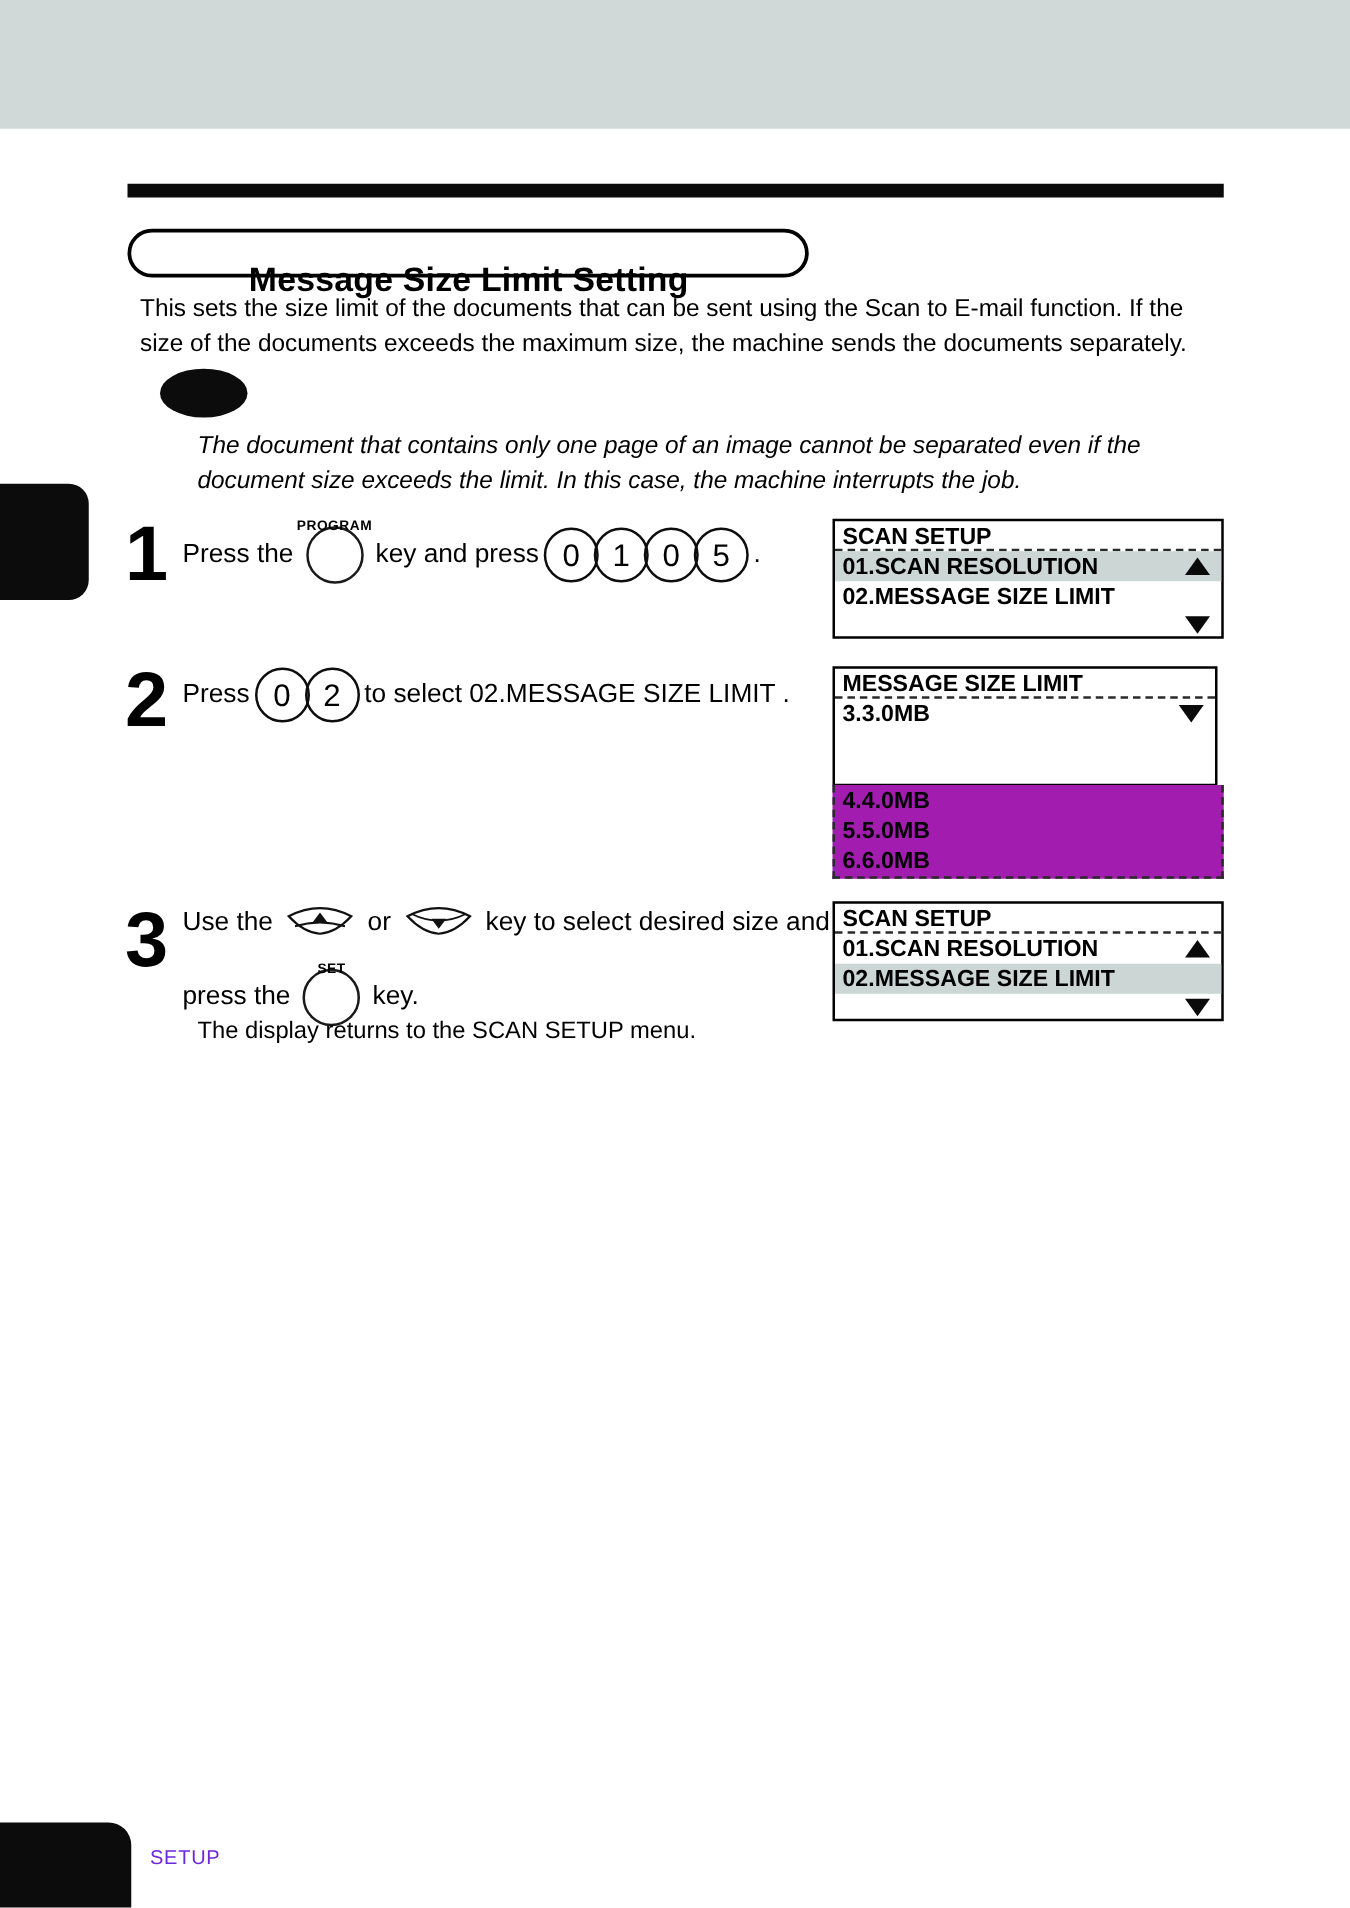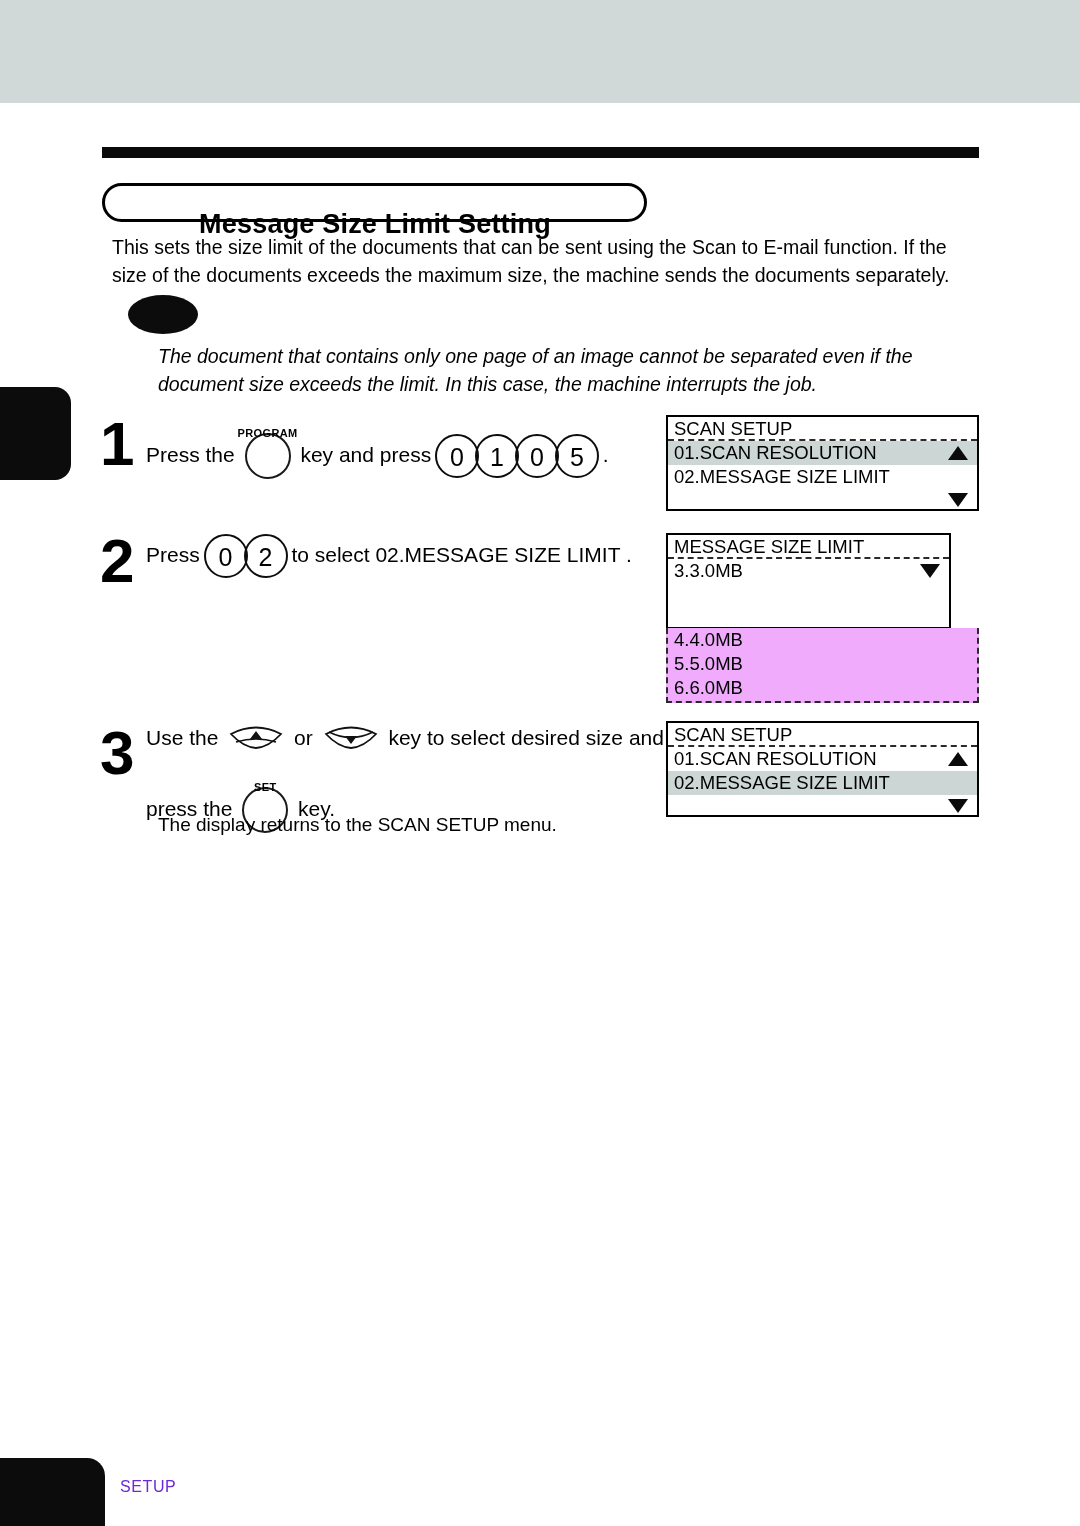--- a/index.html
+++ b/index.html
@@ -142,21 +142,21 @@
 
   
   .key-round {
     display: inline-block;
     vertical-align: middle;
     width: 42px;
     height: 42px;
     border: 2px solid #1a1a1a;
     border-radius: 50%;
     position: relative;
-    margin: 16px 4px;
+    margin: 4px 4px;
   }
   .key-cap {
     position: absolute;
     top: -17px;
     left: 50%;
     transform: translateX(-50%);
     font-size: 11px;
     font-weight: bold;
     letter-spacing: 0.4px;
     white-space: nowrap;
@@ -196,20 +196,21 @@
     box-sizing: border-box;
   }
   .lcd-row {
     position: relative;
     height: 24px;
     line-height: 24px;
     font-size: 18.5px;
     padding-left: 6px;
     white-space: nowrap;
     box-sizing: border-box;
+    font-weight: bold;
   }
   .lcd-row.sel {
     background: #ccd6d4;
   }
   .lcd-row.title-row {
     border-bottom: 2px dashed #2a2a2a;
   }
   .tri {
     position: absolute;
     right: 9px;
@@ -222,21 +223,21 @@
   }
   .tri.up    { border-bottom: 14px solid #0a0a0a; }
   .tri.down  { border-top: 14px solid #0a0a0a; }
 
   
   .lcd-ext {
     position: absolute;
     border-left: 2px dashed #2a2a2a;
     border-right: 2px dashed #2a2a2a;
     border-bottom: 2px dashed #2a2a2a;
-    background: #f0abfc;
+    background: #a21caf;
     box-sizing: border-box;
   }
 </style>
 </head>
 <body>
 
 <div class="top-band"></div>
 
 <div class="side-tab"></div>
 
@@ -274,21 +275,21 @@
   </div>
 </div>
 
 <div class="step-num" style="left:100px; top:530px;">2</div>
 <div class="step-line" style="left:146px; top:534px;">
   <span>Press</span>
   <span class="key-num">0</span><span class="key-num">2</span>
   <span>to select  02.MESSAGE SIZE LIMIT .</span>
 </div>
 
-<div class="lcd" style="left:666px; top:533px; width:285px; height:96px;">
+<div class="lcd" style="left:666px; top:533px; width:308px; height:96px;">
   <div class="lcd-row title-row">MESSAGE SIZE LIMIT</div>
   <div class="lcd-row">
     <span>3.3.0MB</span>
     <span class="tri down"></span>
   </div>
 </div>
 
 <div class="lcd-ext" style="left:666px; top:628px; width:313px; height:75px;">
   <div class="lcd-row">
     <span>4.4.0MB</span>

